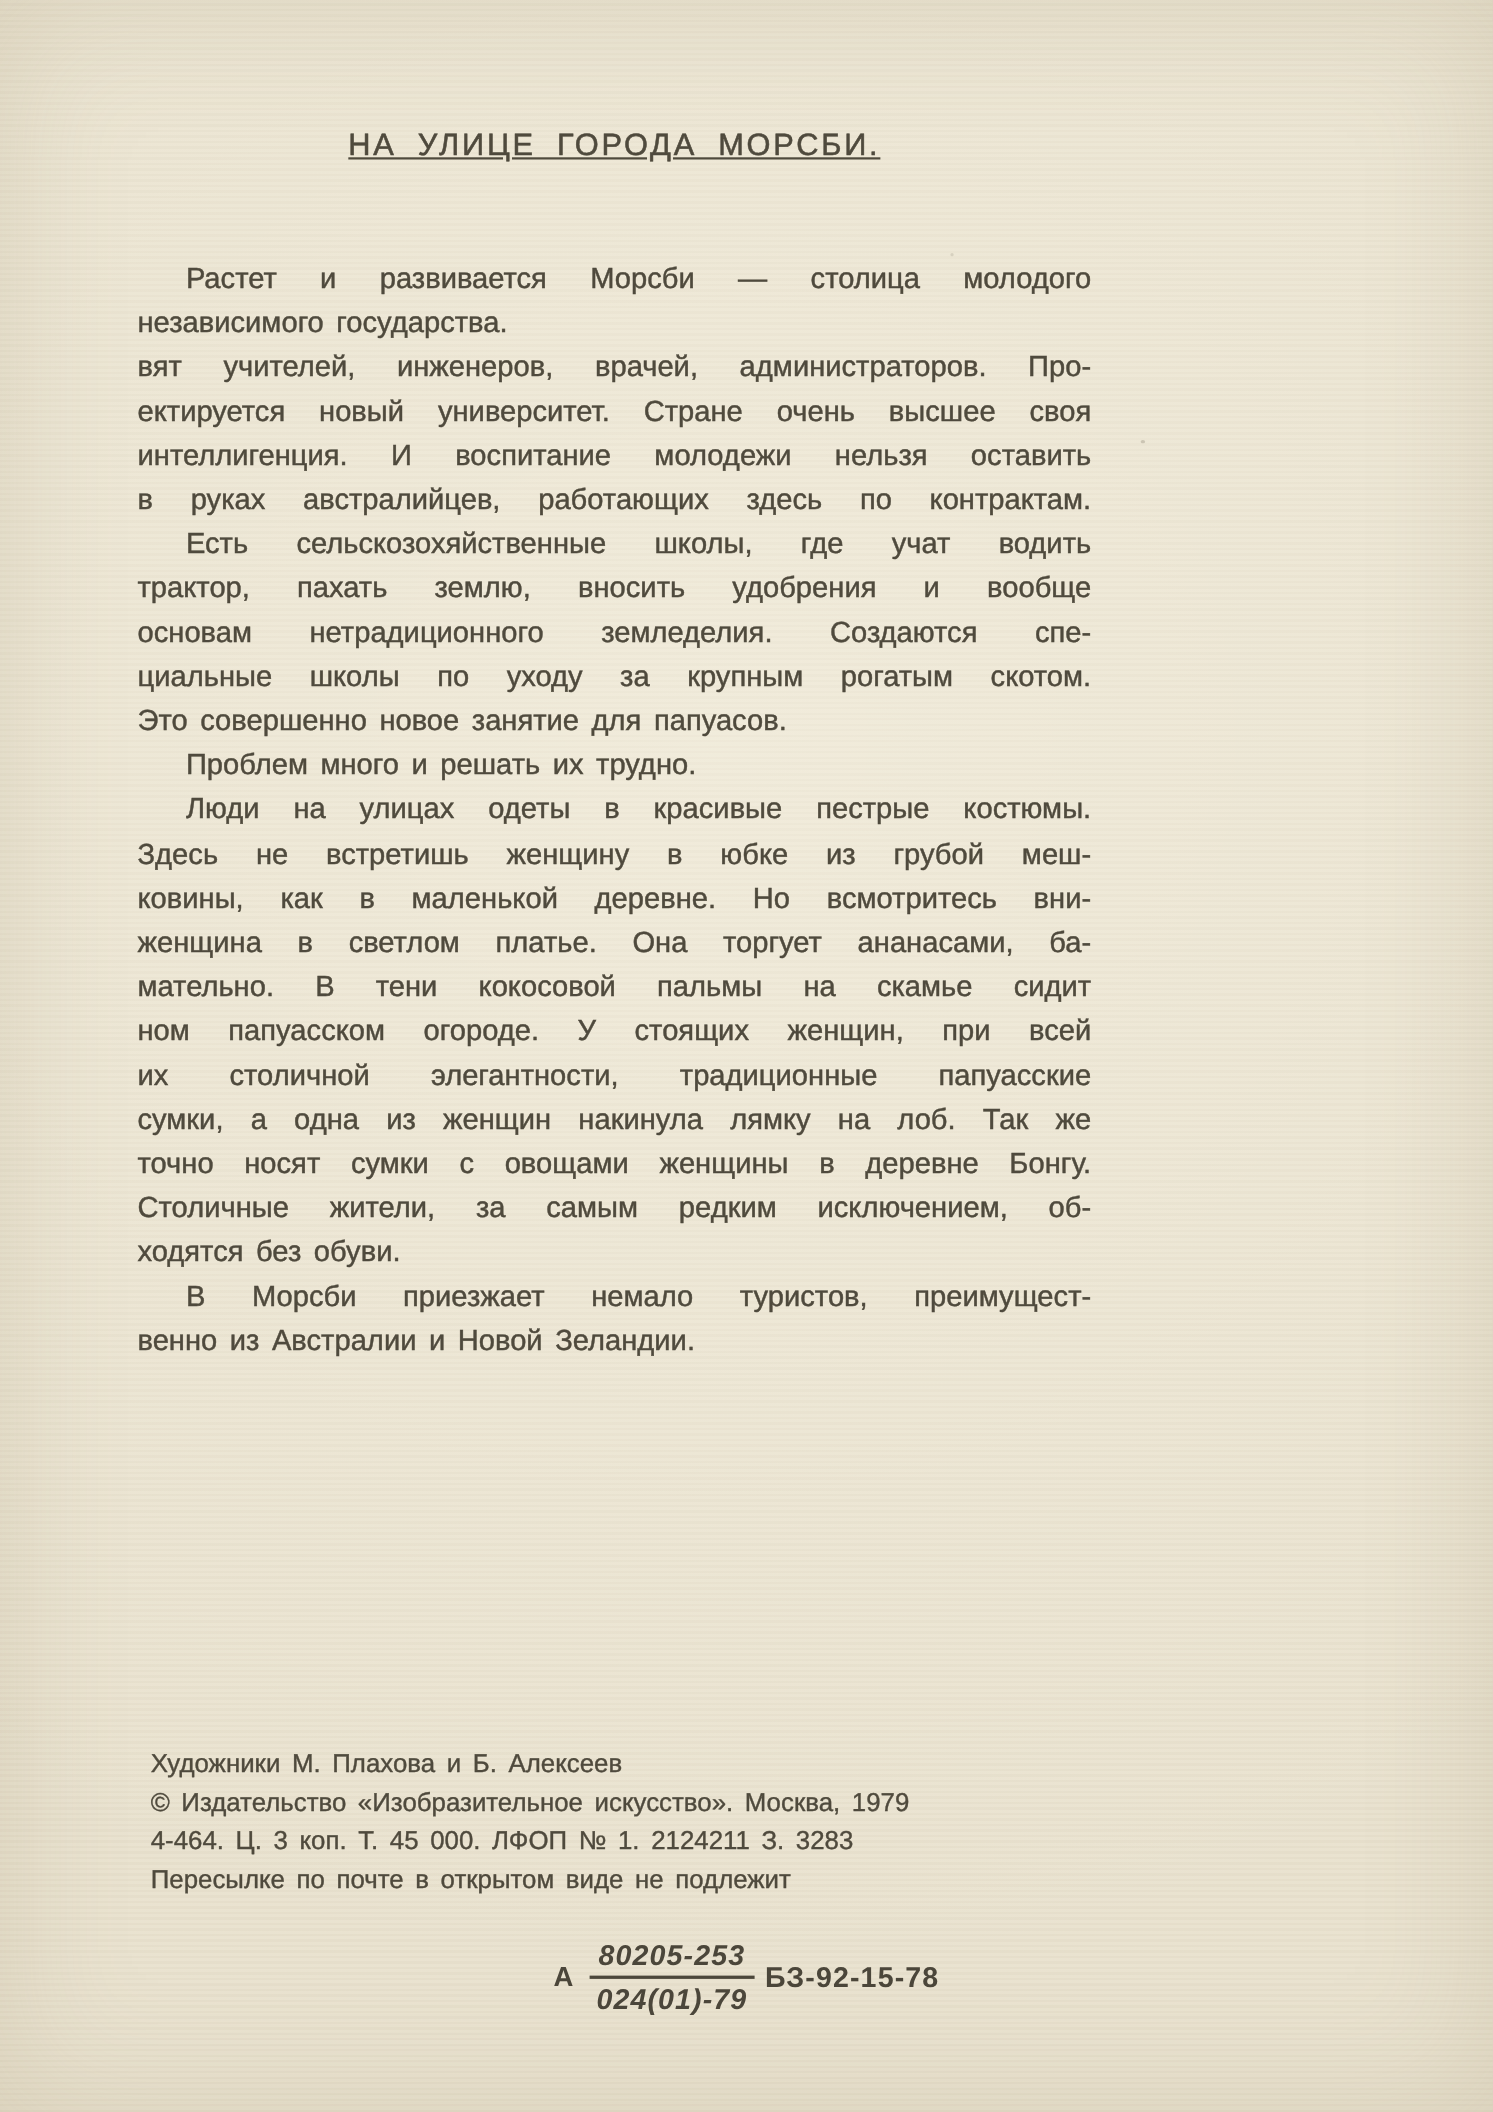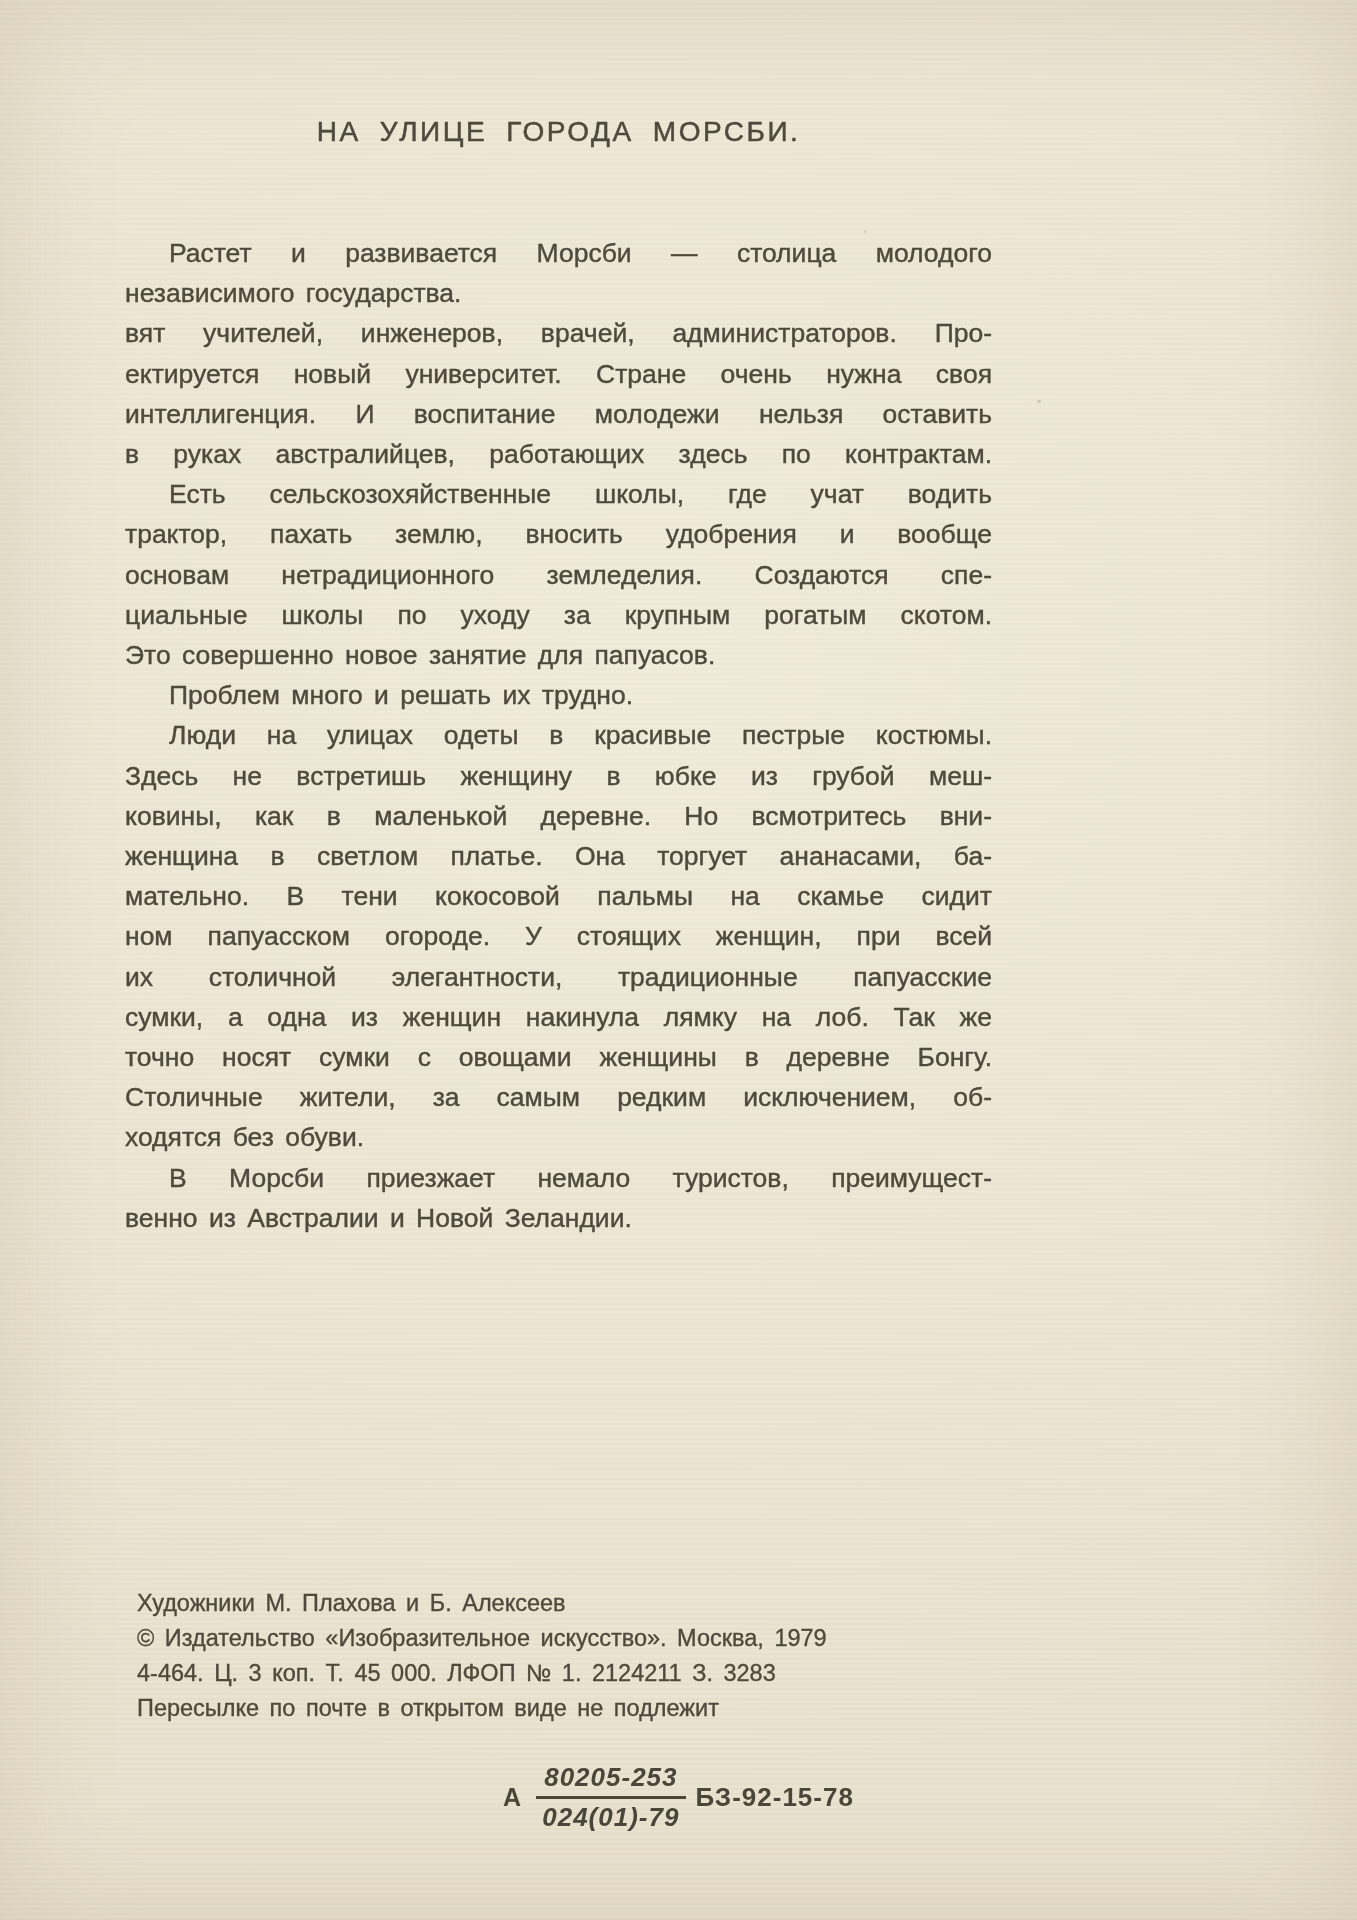--- a/index.html
+++ b/index.html
@@ -28,20 +28,21 @@
   .card-title {
     position: absolute;
     top: 112px;
     left: 0;
     width: 100%;
     text-align: center;
     font-size: 28px;
     line-height: 39px;
     letter-spacing: 2.5px;
     word-spacing: 9px;
+    text-decoration: underline;
     -webkit-text-stroke: 0.5px currentColor;
   }
   .body-text {
     position: absolute;
     top: 233px;
     left: 0;
     width: 100%;
     font-size: 26.5px;
     line-height: 40.2px;
     word-spacing: 4px;
@@ -104,21 +105,21 @@
 <div class="content">
 
   <div class="card-title">
     <div>НА УЛИЦЕ ГОРОДА МОРСБИ.</div>
   </div>
 
   <div class="body-text">
     <div class="line ind">Растет и развивается Морсби — столица молодого</div>
     <div class="line last">независимого государства.</div>
     <div class="line">вят учителей, инженеров, врачей, администраторов. Про-</div>
-    <div class="line">ектируется новый университет. Стране очень нужна своя</div>
+    <div class="line">ектируется новый университет. Стране очень высшее своя</div>
     <div class="line">интеллигенция. И воспитание молодежи нельзя оставить</div>
     <div class="line">в руках австралийцев, работающих здесь по контрактам.</div>
     <div class="line ind">Есть сельскозохяйственные школы, где учат водить</div>
     <div class="line">трактор, пахать землю, вносить удобрения и вообще</div>
     <div class="line">основам нетрадиционного земледелия. Создаются спе-</div>
     <div class="line">циальные школы по уходу за крупным рогатым скотом.</div>
     <div class="line last">Это совершенно новое занятие для папуасов.</div>
     <div class="line ind last">Проблем много и решать их трудно.</div>
     <div class="line ind">Люди на улицах одеты в красивые пестрые костюмы.</div>
     <div class="line">Здесь не встретишь женщину в юбке из грубой меш-</div>

